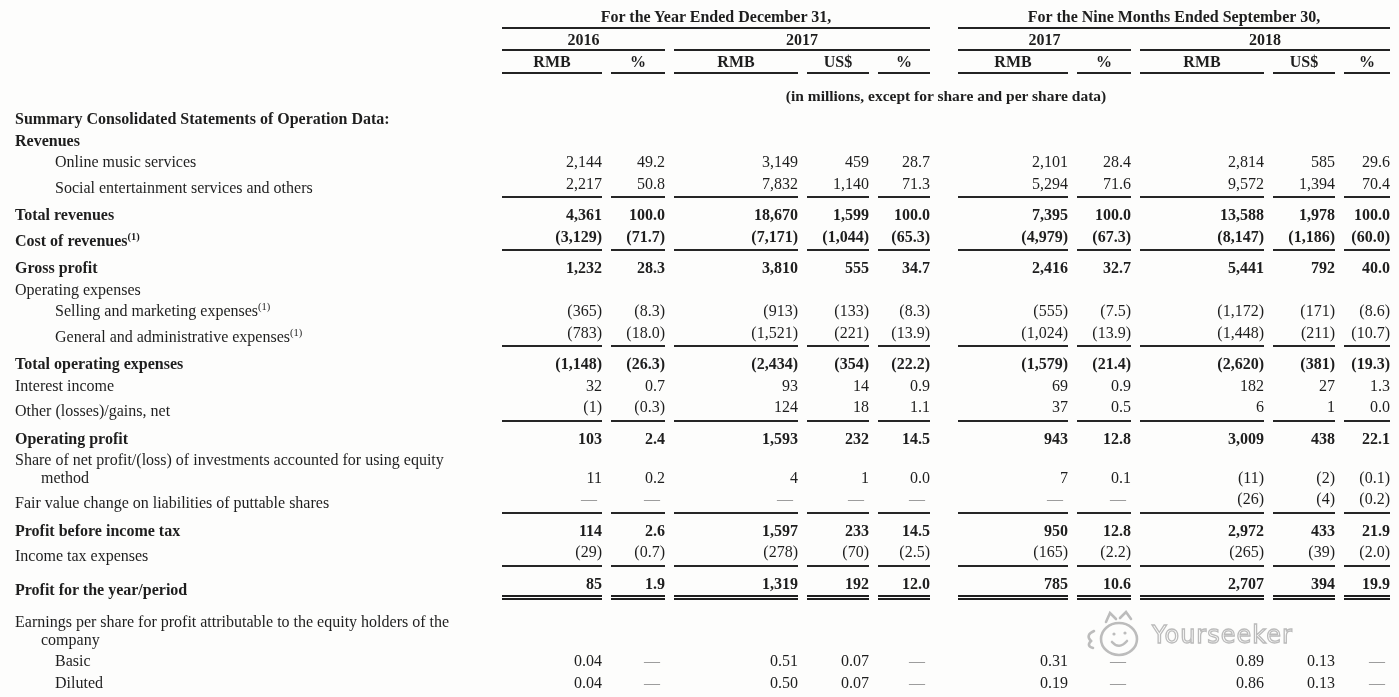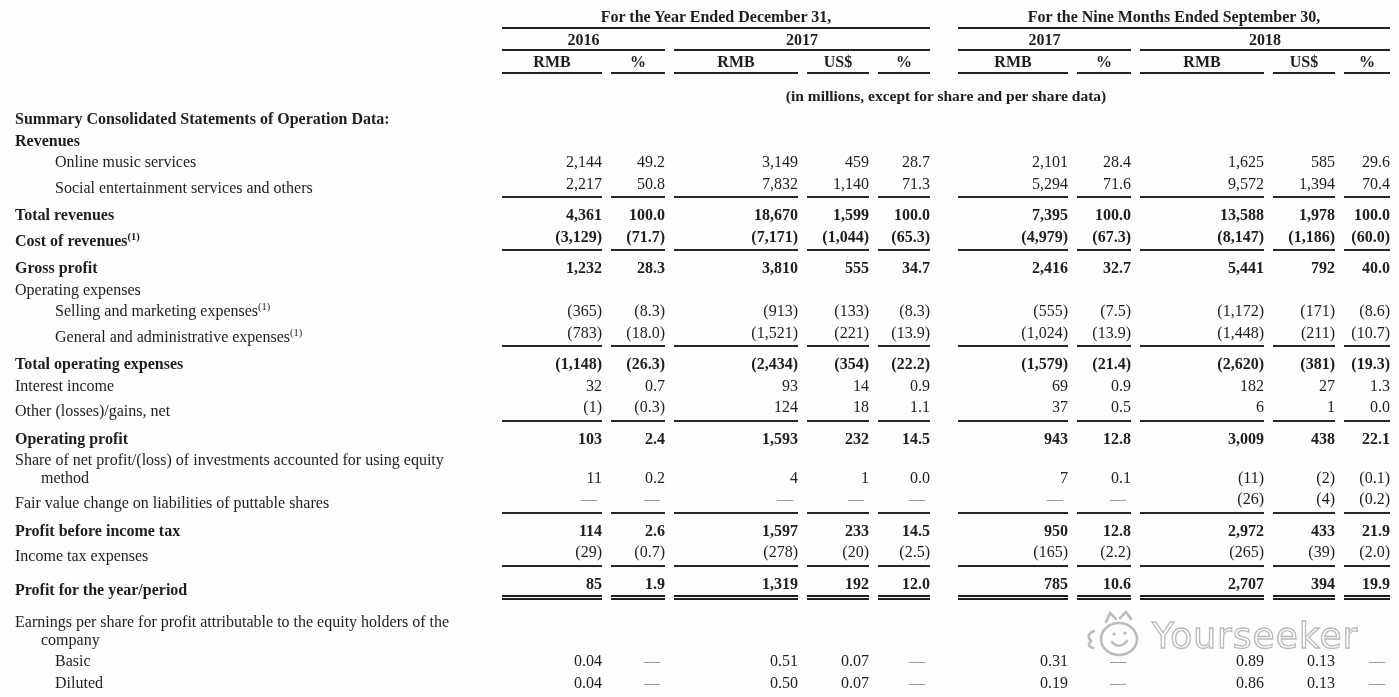--- a/index.html
+++ b/index.html
@@ -48,21 +48,21 @@
   td.num.dash { color: #8d8d8d; padding-right: 5px; }
 
   
   .watermark {
     position: absolute; left: 1082px; top: 604px;
     display: flex; align-items: center;
     pointer-events: none; opacity: 0.9;
   }
   .wm-text {
     font-family: "DejaVu Sans", sans-serif;
-    font-size: 36px; letter-spacing: 1px;
+    font-size: 24px; letter-spacing: 1px;
     color: #701a75; margin-left: 4px;
   }
   @supports (-webkit-text-stroke: 1px gray) {
     .wm-text {
       -webkit-text-stroke: 1.3px #b4b4b4;
       -webkit-text-fill-color: rgba(255,255,255,0.15);
     }
   }
 </style>
 </head>
@@ -150,21 +150,21 @@
         <tr>
           <td class="lbl indent1">Online music services</td>
           <td class="num">2,144</td>
           <td class="num">49.2</td>
           <td class="num">3,149</td>
           <td class="num">459</td>
           <td class="num">28.7</td>
           <td></td>
           <td class="num">2,101</td>
           <td class="num">28.4</td>
-          <td class="num">1,625</td>
+          <td class="num">2,814</td>
           <td class="num">585</td>
           <td class="num">29.6</td>
         </tr>
         <tr class="u">
           <td class="lbl indent1">Social entertainment services and others</td>
           <td class="num">2,217</td>
           <td class="num">50.8</td>
           <td class="num">7,832</td>
           <td class="num">1,140</td>
           <td class="num">71.3</td>
@@ -355,21 +355,21 @@
           <td class="num bold">12.8</td>
           <td class="num bold">2,972</td>
           <td class="num bold">433</td>
           <td class="num bold">21.9</td>
         </tr>
         <tr class="u">
           <td class="lbl">Income tax expenses</td>
           <td class="num">(29)</td>
           <td class="num">(0.7)</td>
           <td class="num">(278)</td>
-          <td class="num">(20)</td>
+          <td class="num">(70)</td>
           <td class="num">(2.5)</td>
           <td></td>
           <td class="num">(165)</td>
           <td class="num">(2.2)</td>
           <td class="num">(265)</td>
           <td class="num">(39)</td>
           <td class="num">(2.0)</td>
         </tr>
         <tr class="uu gap">
           <td class="lbl bold">Profit for the year/period</td>

